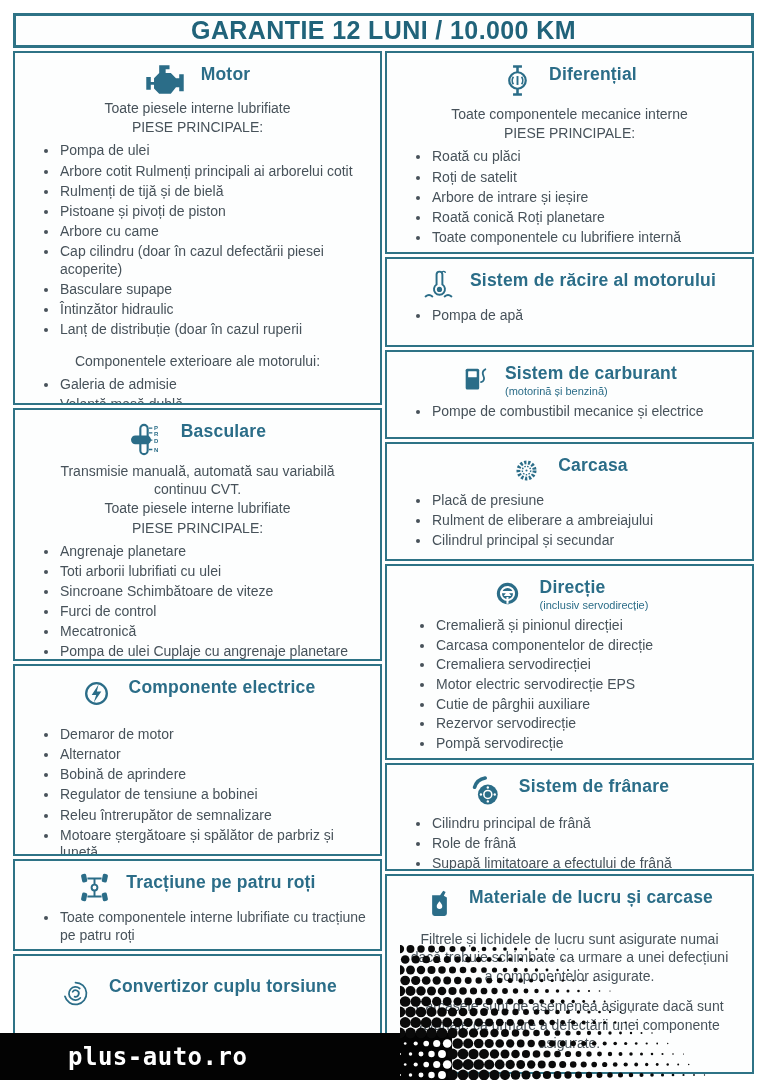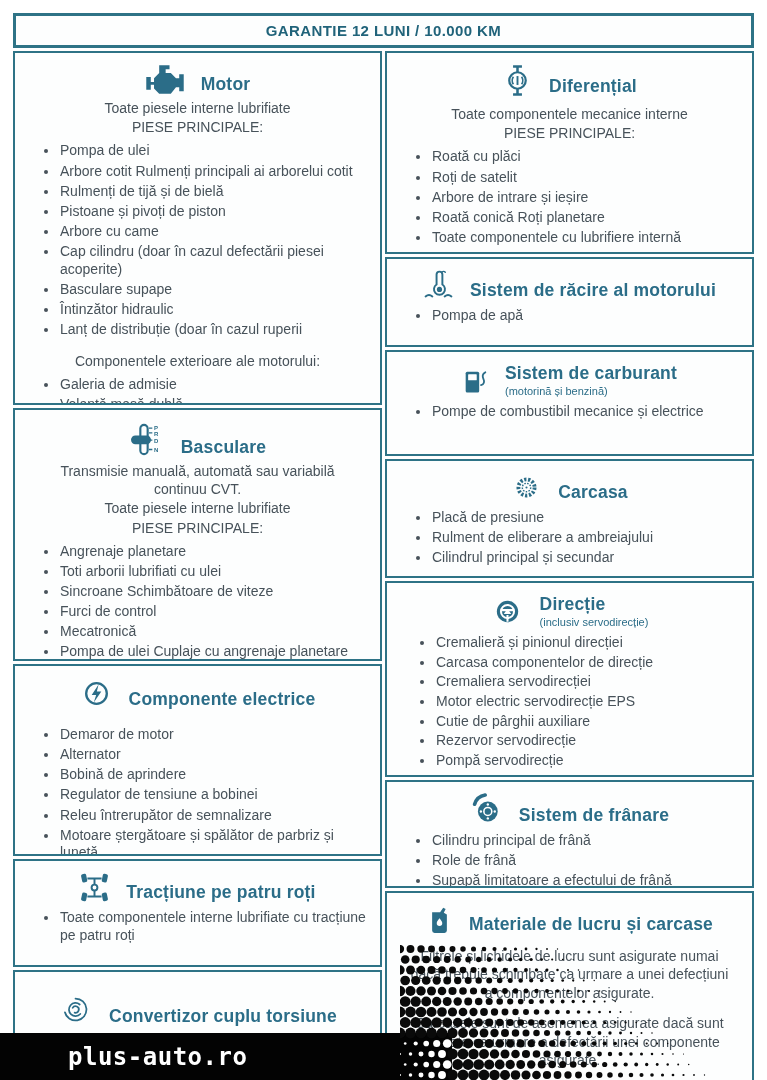--- a/index.html
+++ b/index.html
@@ -8,48 +8,48 @@
     --header:#20637a;
     --text:#47525a;
     --boxbg:#fdfefe;
   }
   html,body{margin:0;padding:0;background:#fff;}
   body{width:767px;height:1080px;position:relative;overflow:hidden;
        font-family:"Liberation Sans", sans-serif;}
   .page{position:absolute;inset:0;padding:13px 13px 0;box-sizing:border-box;}
   .header-box{border:3px solid var(--teal);background:var(--boxbg);height:35px;
       display:flex;align-items:center;justify-content:center;margin-bottom:3px;box-sizing:border-box;}
-  .header-box h1{margin:0;font-size:15px;font-weight:bold;color:var(--header);letter-spacing:.4px;}
+  .header-box h1{margin:0;font-size:25px;font-weight:bold;color:var(--header);letter-spacing:.4px;}
   .columns{display:flex;gap:3px;}
   .col{flex:1;display:flex;flex-direction:column;gap:3px;min-width:0;}
   .section{border:2.5px solid var(--teal);background:var(--boxbg);box-sizing:border-box;
       padding:8px 8px 4px;overflow:hidden;position:relative;}
-  .title-row{display:flex;align-items:flex-end;justify-content:center;gap:16px;margin:3px 0 4px;}
+  .title-row{display:flex;align-items:flex-start;justify-content:center;gap:16px;margin:3px 0 4px;}
   .icon{color:var(--title);display:flex;align-items:center;}
   .icon svg{display:block;}
   .tw{display:flex;flex-direction:column;align-items:flex-start;}
   .section h2{margin:0;font-size:17.5px;font-weight:bold;color:var(--title);letter-spacing:.2px;}
   .subtitle{font-size:11px;font-weight:normal;color:var(--title);margin-top:1px;}
   .intro{margin:1px 10px;text-align:center;color:var(--text);font-size:14px;line-height:1.3;}
   .group-heading{margin-top:13px;}
   .section ul{margin:6px 0 4px;padding-left:36px;color:var(--text);font-size:14px;}
   .section li{margin:2.5px 0;line-height:1.26;padding-left:1px;}
   .para{margin:12px 14px 12px;text-align:center;color:var(--text);font-size:14px;line-height:1.32;}
   
   [data-section="motor"]{height:354px}
   [data-section="transmisie"]{height:253px}
   [data-section="electrice"]{height:192px}
   [data-section="electrice"] ul{margin-top:16px;}
-  [data-section="tractiune"]{height:108px}
+  [data-section="tractiune"]{height:92px}
   [data-section="convertizor"]{height:102px}
   [data-section="convertizor"] .title-row{margin-top:12px;}
   [data-section="diferential"]{height:203px}
   [data-section="diferential"] .intro:first-of-type{margin-top:8px;}
   [data-section="racire"]{height:90px}
-  [data-section="carburant"]{height:106px}
+  [data-section="carburant"]{height:89px}
   [data-section="ambreiaj"]{height:119px}
   [data-section="directie"]{height:196px}
   [data-section="directie"] li{margin:2px 4px;}
   [data-section="franare"]{height:108px}
   [data-section="materiale"]{height:200px}
   
   .footer{position:absolute;left:0;bottom:0;height:47px;width:452px;background:#030303;
       display:flex;align-items:center;z-index:4;}
   .footer .brand{color:#fff;font-family:"DejaVu Sans Mono", monospace;font-weight:bold;
       font-size:24px;letter-spacing:.5px;padding-left:68px;}

